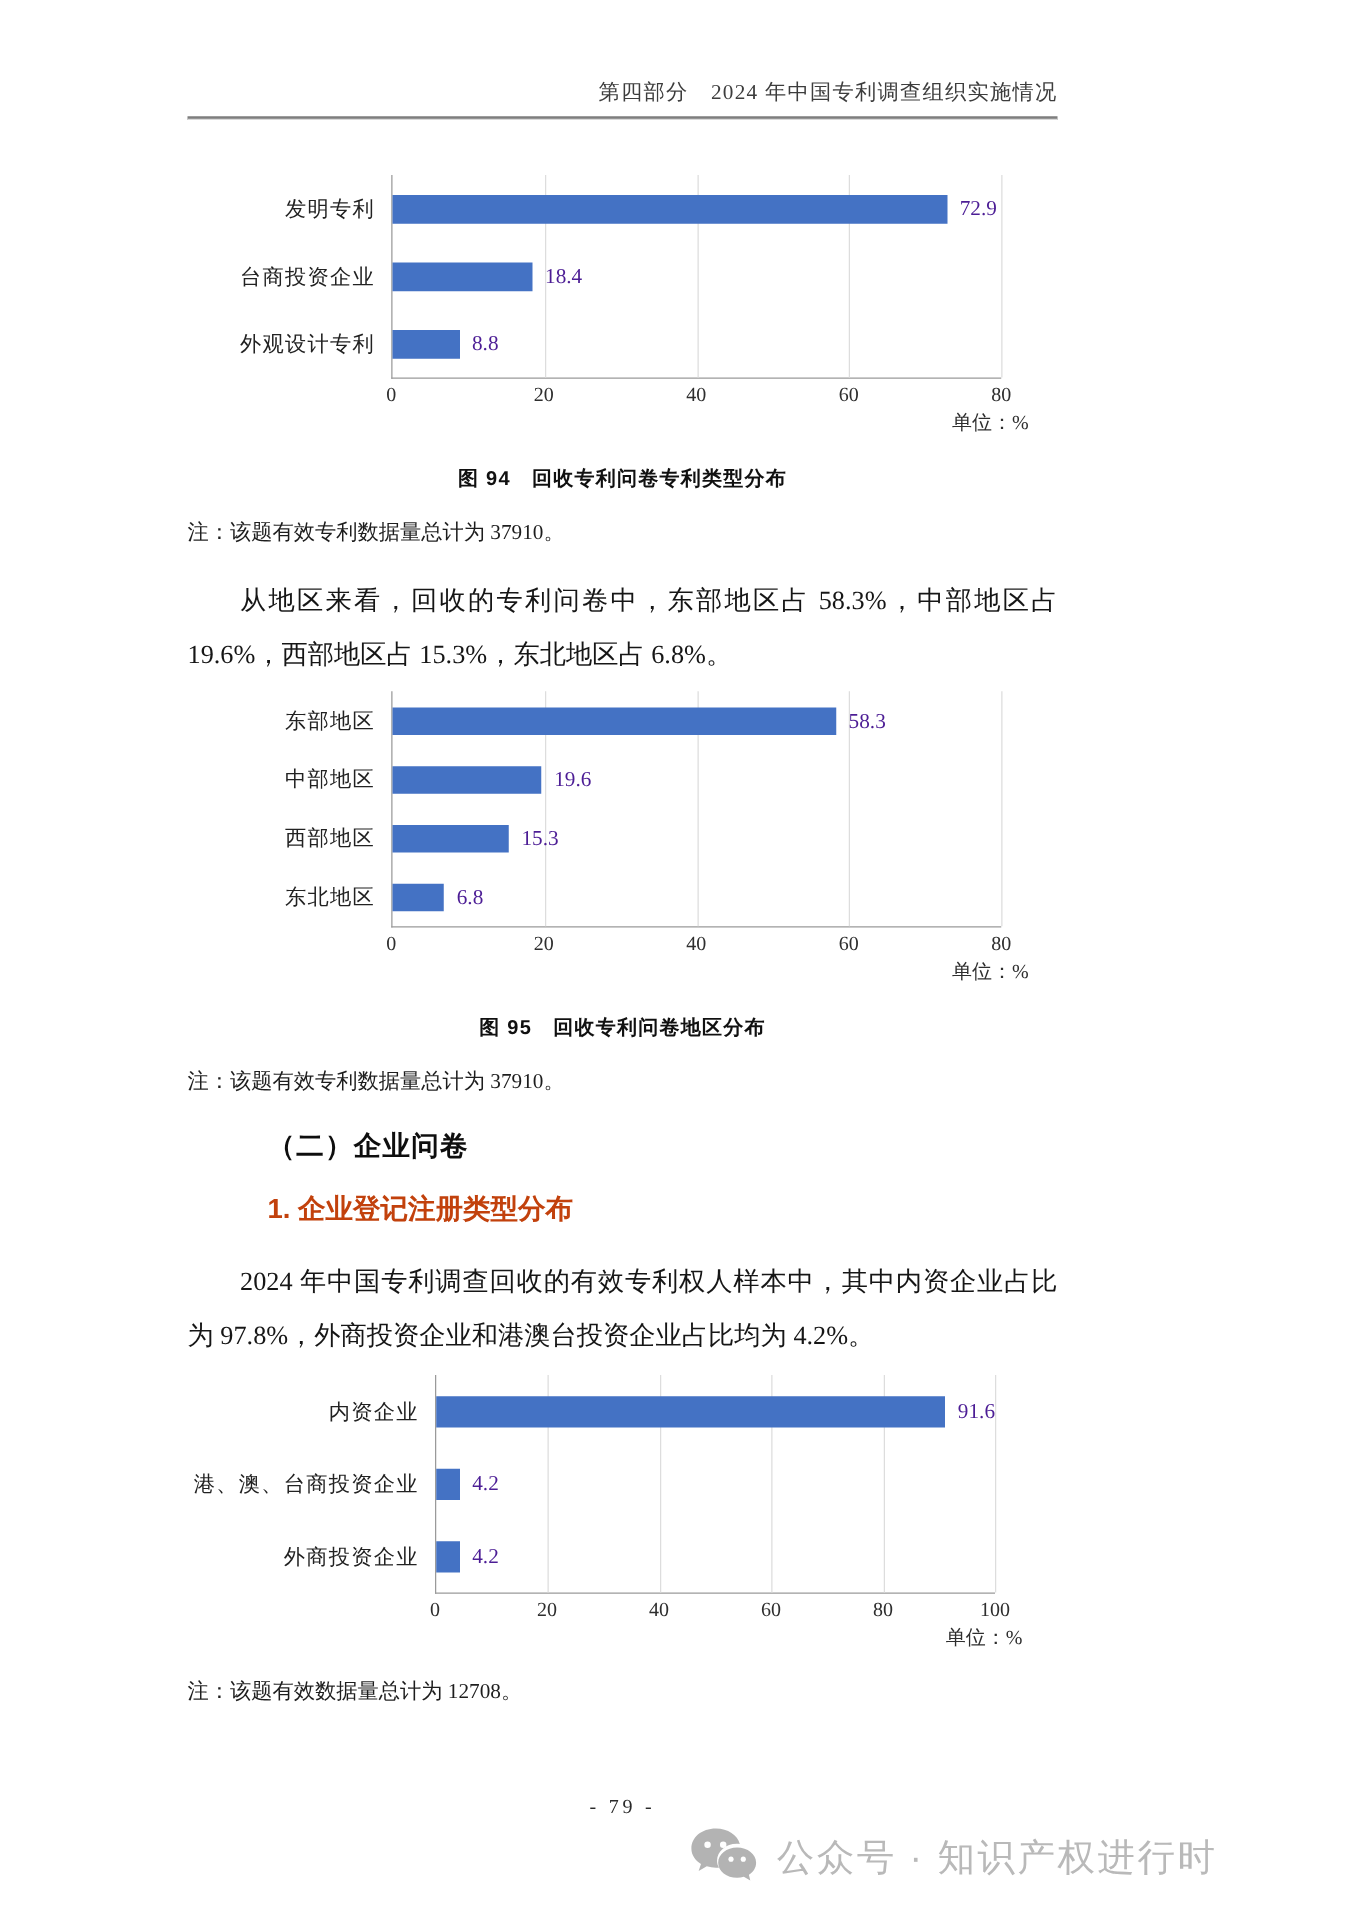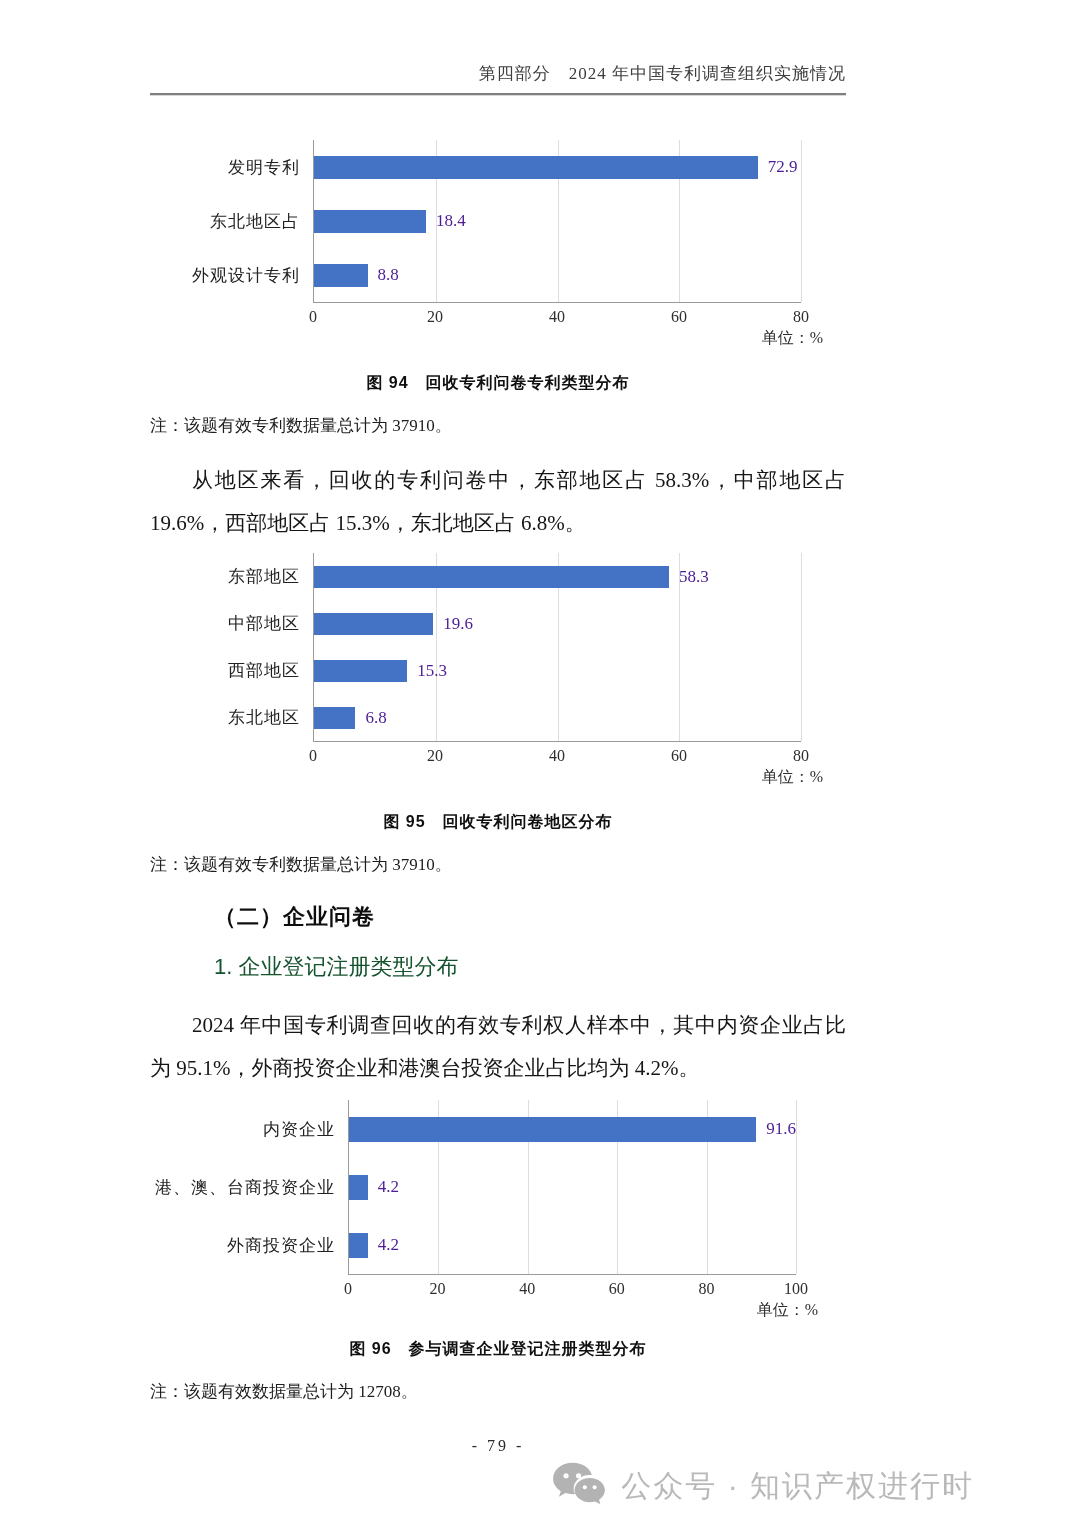--- a/index.html
+++ b/index.html
@@ -86,22 +86,22 @@
     margin:26px 0 0 64px;
     font-size:22px;
     font-weight:700;
     color:#0e0e0e;
     letter-spacing:1px;
   }
   .h-sub{
     margin:20px 0 0 64px;
     font-family:"Liberation Sans","DejaVu Sans",sans-serif;
     font-size:22px;
-    font-weight:400;
-    color:#14532d;
+    font-weight:700;
+    color:#c2410c;
   }
 
   
   .page-number{
     position:absolute;left:0;right:0;bottom:72px;
     text-align:center;
     font-size:16px;
     color:#2a2a2a;
     letter-spacing:3px;
   }
@@ -134,21 +134,21 @@
           <div class="gridline" style="left: 25%;"></div>
           <div class="gridline" style="left: 50%;"></div>
           <div class="gridline" style="left: 75%;"></div>
           <div class="gridline" style="left: 100%;"></div>
           <div class="crow" style="height: 54px;">
             <span class="clabel" style="left: -163px; width: 149px;">发明专利</span>
             <div class="cbar" style="width: 91.125%; height: 23px; background: rgb(68, 114, 196);"></div>
             <span class="cvalue">72.9</span>
           </div>
           <div class="crow" style="height: 54px;">
-            <span class="clabel" style="left: -163px; width: 149px;">东北地区占</span>
+            <span class="clabel" style="left: -163px; width: 149px;">台商投资企业</span>
             <div class="cbar" style="width: 23%; height: 23px; background: rgb(68, 114, 196);"></div>
             <span class="cvalue">18.4</span>
           </div>
           <div class="crow" style="height: 54px;">
             <span class="clabel" style="left: -163px; width: 149px;">外观设计专利</span>
             <div class="cbar" style="width: 11%; height: 23px; background: rgb(68, 114, 196);"></div>
             <span class="cvalue">8.8</span>
           </div>
         </div>
         <div class="ticks" style="margin: 0px 45px 0px 163px;">
@@ -200,21 +200,21 @@
           <span class="tick" style="left: 100%;">80</span>
         </div>
         <div class="unit" style="margin-right: 33px;">单位：%</div>
       </section>
     <div class="caption">图 95　回收专利问卷地区分布</div>
     <div class="note">注：该题有效专利数据量总计为 37910。</div>
 
     <h2 class="h-section">（二）企业问卷</h2>
     <h3 class="h-sub">1. 企业登记注册类型分布</h3>
 
-    <p class="para">2024 年中国专利调查回收的有效专利权人样本中，其中内资企业占比为 95.1%，外商投资企业和港澳台投资企业占比均为 4.2%。</p>
+    <p class="para">2024 年中国专利调查回收的有效专利权人样本中，其中内资企业占比为 97.8%，外商投资企业和港澳台投资企业占比均为 4.2%。</p>
 
     <section class="chart chart-3">
         <div class="plot" style="margin: 0px 50px 0px 198px;">
           <div class="gridline" style="left: 20%;"></div>
           <div class="gridline" style="left: 40%;"></div>
           <div class="gridline" style="left: 60%;"></div>
           <div class="gridline" style="left: 80%;"></div>
           <div class="gridline" style="left: 100%;"></div>
           <div class="crow" style="height: 58px;">
             <span class="clabel" style="left: -198px; width: 184px;">内资企业</span>
@@ -235,21 +235,20 @@
         <div class="ticks" style="margin: 0px 50px 0px 198px;">
           <span class="tick" style="left: 0%;">0</span>
           <span class="tick" style="left: 20%;">20</span>
           <span class="tick" style="left: 40%;">40</span>
           <span class="tick" style="left: 60%;">60</span>
           <span class="tick" style="left: 80%;">80</span>
           <span class="tick" style="left: 100%;">100</span>
         </div>
         <div class="unit" style="margin-right: 38px;">单位：%</div>
       </section>
-    <div class="caption caption-96">图 96　参与调查企业登记注册类型分布</div>
     <div class="note">注：该题有效数据量总计为 12708。</div>
 
   </div>
 
   <div class="page-number">- 79 -</div>
 
   <div class="watermark">
     <span>
       <svg width="58" height="50" viewBox="0 0 64 56">
         <g fill="#b3b3b3">

